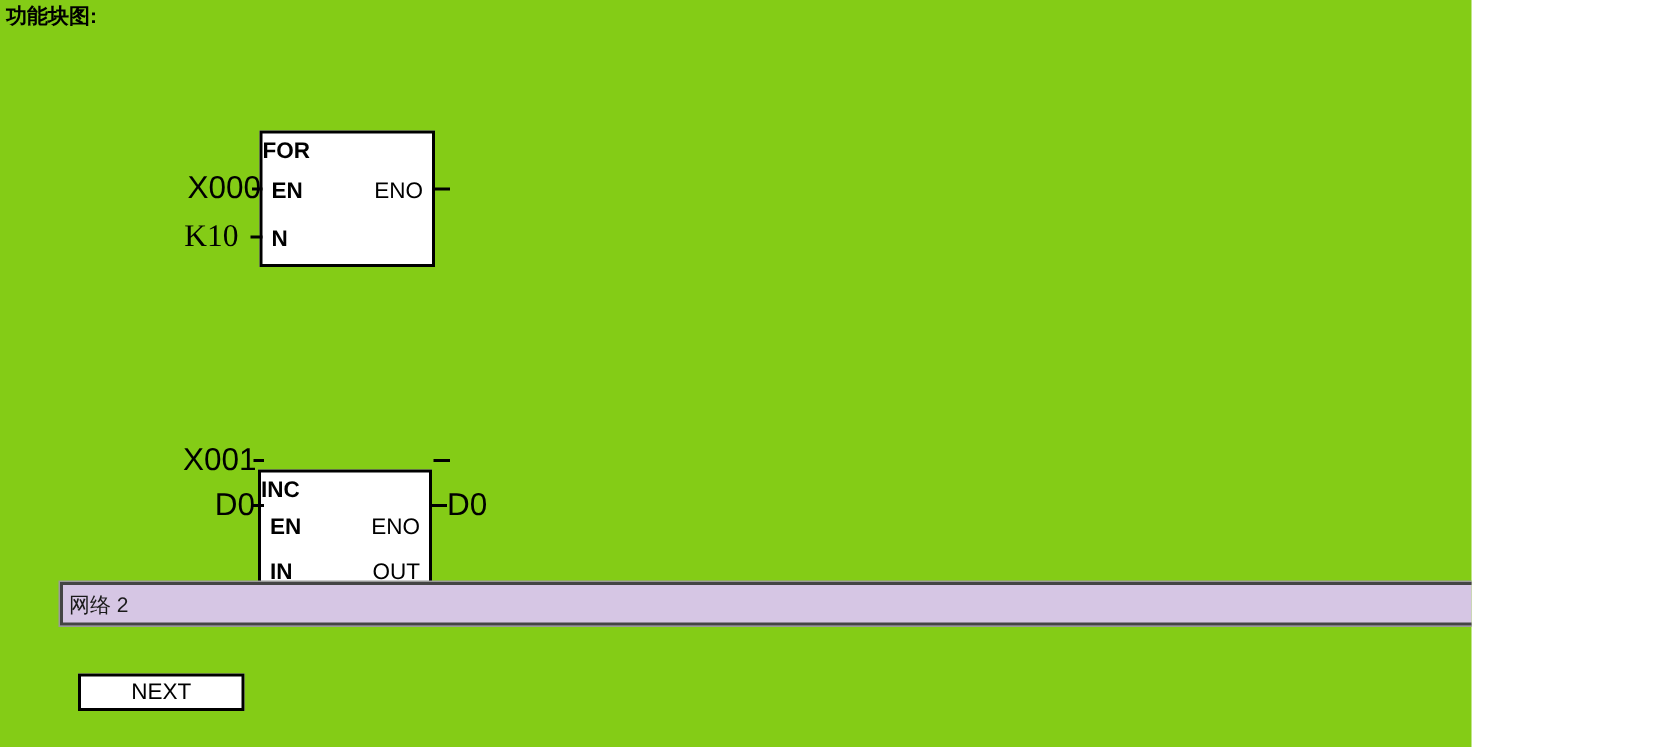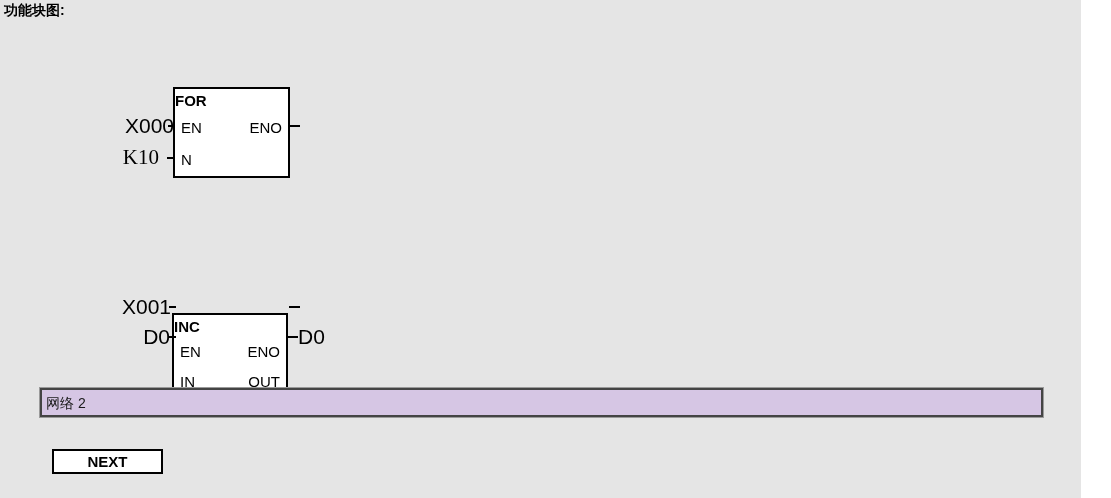--- a/index.html
+++ b/index.html
@@ -6,24 +6,24 @@
     margin: 0;
     padding: 0;
     background: #ffffff;
   }
   body {
     font-family: "Liberation Sans", "DejaVu Sans", sans-serif;
     color: #000000;
   }
   #page {
     position: relative;
-    width: 1081px;
+    width: 981px;
     height: 498px;
     overflow: hidden;
-    background: #e5e5e5;
+    background: #84cc16;
   }
 
   
   .page-title {
     position: absolute;
     left: 4px;
     top: 1px;
     font-size: 14px;
     font-weight: bold;
     letter-spacing: 0px;
@@ -69,21 +69,21 @@
     font-size: 15px;
     font-weight: bold;
     line-height: 17px;
   }
   .pin-in, .pin-out {
     position: absolute;
     font-size: 15px;
     line-height: 17px;
     white-space: nowrap;
   }
-  .pin-in  { left: 6px; }
+  .pin-in  { left: 6px; font-weight: bold; }
   .pin-out { right: 6px; }
 
   
   .operand {
     position: absolute;
     font-size: 21px;
     line-height: 17px;
     white-space: nowrap;
   }
   .operand.left  { text-align: right; }
@@ -101,21 +101,21 @@
     position: absolute;
     border: 2px solid #000000;
     box-sizing: border-box;
     background: #ffffff;
     display: flex;
     align-items: center;
     justify-content: center;
   }
   .next-block .next-label {
     font-size: 15px;
-    font-weight: bold;
+    font-weight: normal;
     line-height: 17px;
   }
 </style>
 </head>
 <body>
 
 <div id="page">
 
   <div class="page-title">功能块图:</div>
 

